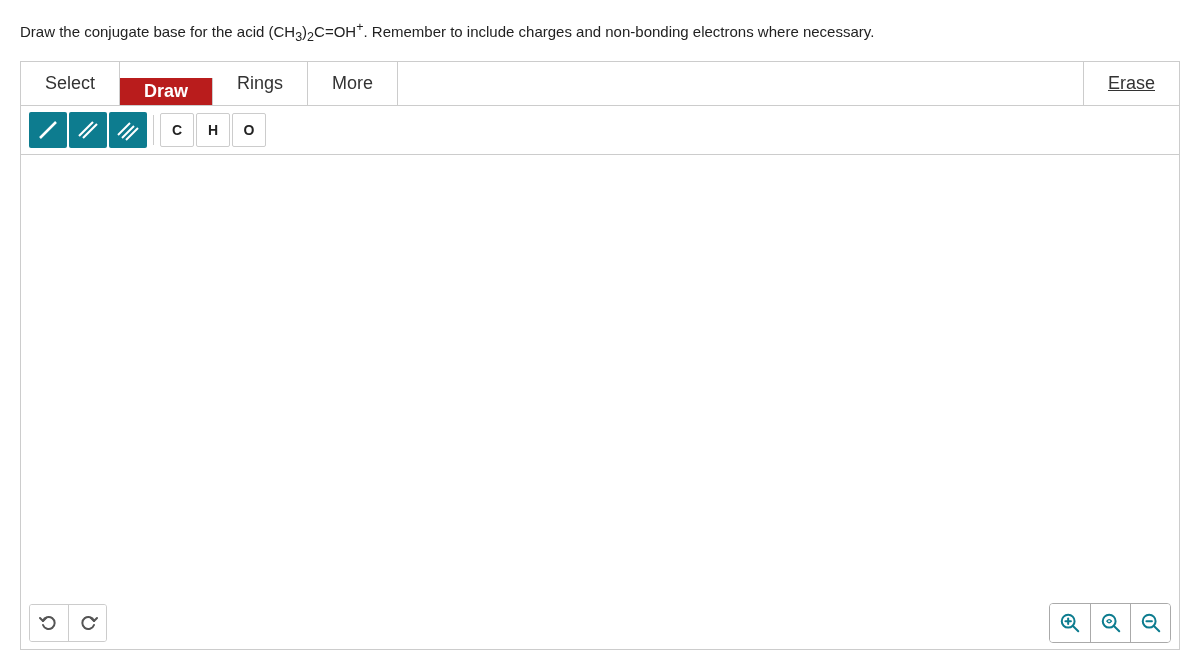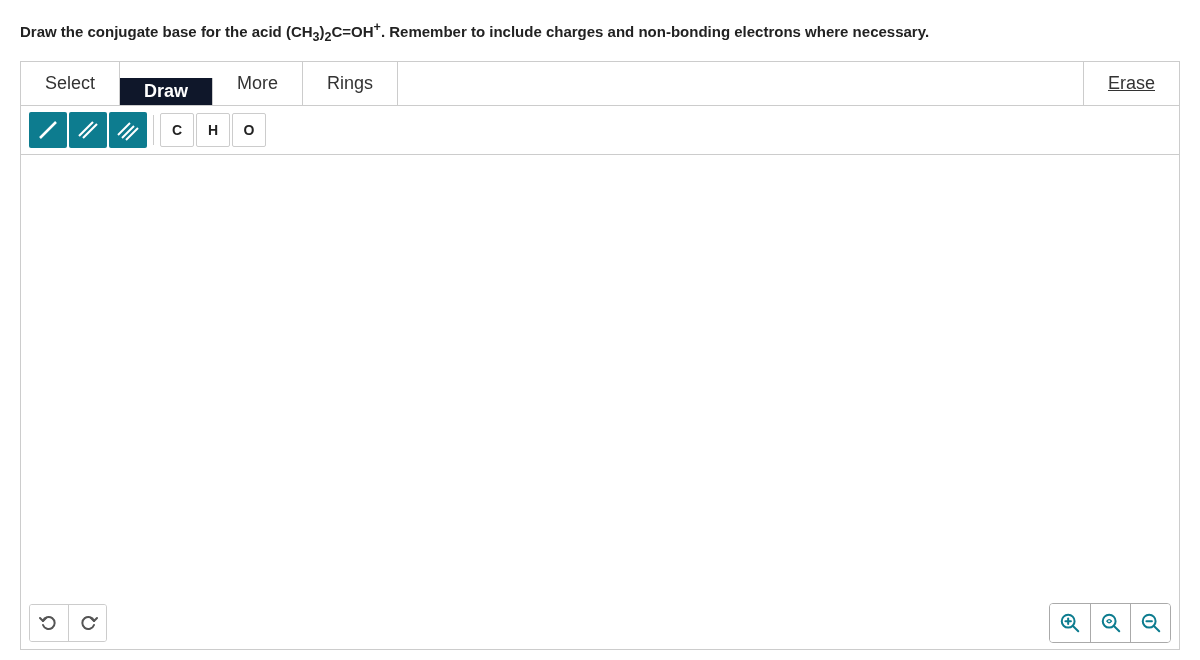--- a/index.html
+++ b/index.html
@@ -12,21 +12,20 @@
       display: flex;
       flex-direction: column;
       padding: 18px 20px 10px 20px;
     }
 
     .question-text {
       font-size: 15px;
       color: #222;
       line-height: 1.5;
       margin-bottom: 14px;
-      font-weight: bold;
     }
 
     .editor-container {
       border: 1px solid #ccc;
       flex: 1;
       display: flex;
       flex-direction: column;
       position: relative;
     }
 
@@ -45,21 +44,21 @@
       padding: 0 24px;
       font-size: 18px;
       cursor: pointer;
       color: #333;
       border-right: 1px solid #ccc;
       background: #fff;
       user-select: none;
     }
 
     .toolbar-tab.active {
-      background: #0f172a;
+      background: #b91c1c;
       color: #fff;
       font-weight: bold;
       margin-top: 16px;
     }
 
     .toolbar-tab.spacer {
       flex: 1;
       border-right: none;
     }
 
@@ -203,22 +202,22 @@
 
 <div class="question-text">
   Draw the conjugate base for the acid (CH<sub>3</sub>)<sub>2</sub>C=OH<sup>+</sup>. Remember to include charges and non-bonding electrons where necessary.
 </div>
 
 <div class="editor-container">
 
   <div class="toolbar">
     <div class="toolbar-tab">Select</div>
     <div class="toolbar-tab active">Draw</div>
+    <div class="toolbar-tab">Rings</div>
     <div class="toolbar-tab">More</div>
-    <div class="toolbar-tab">Rings</div>
 
     <div class="toolbar-tab spacer"></div>
     <div class="toolbar-tab erase">Erase</div>
   </div>
 
   <div class="sub-toolbar">
 
     <button class="bond-btn" title="Single bond">
       <svg viewBox="0 0 22 22">
         <line x1="3" y1="19" x2="19" y2="3" stroke="white" stroke-width="2.5"></line>

